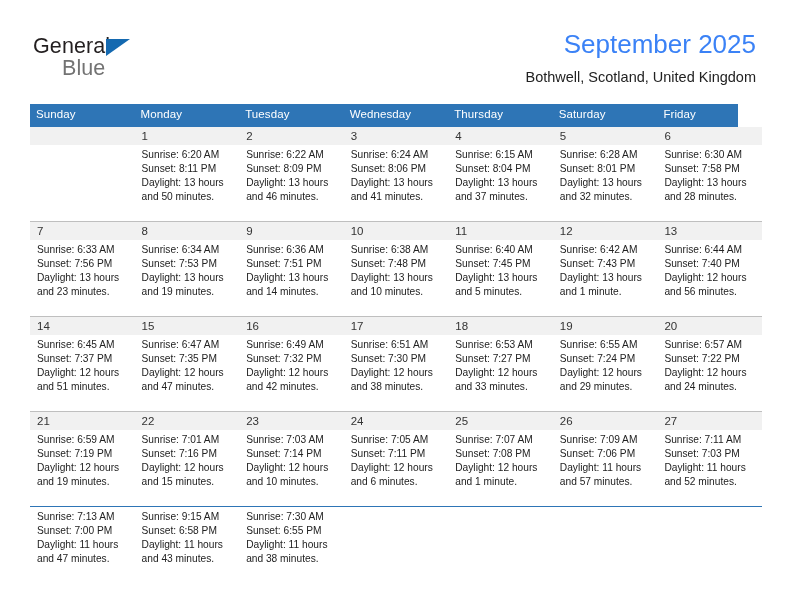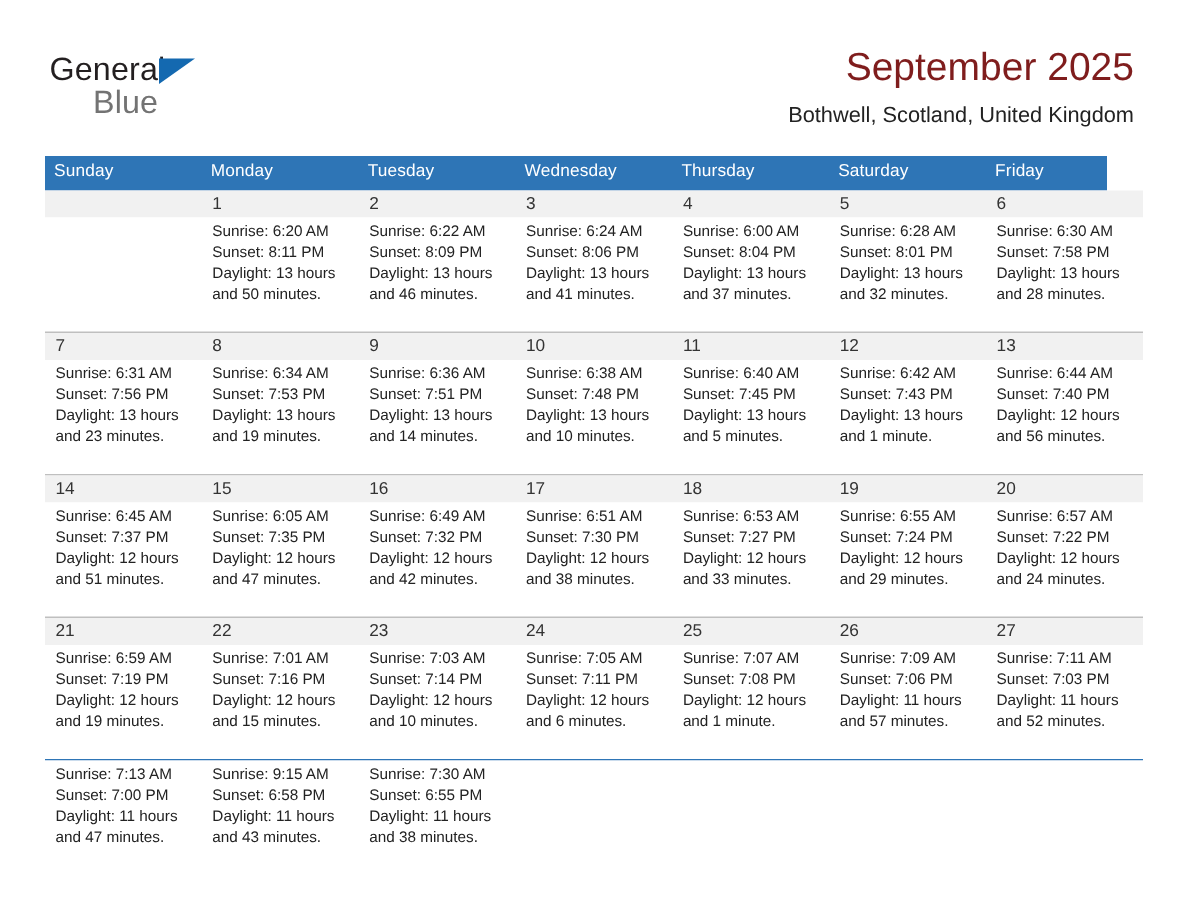--- a/index.html
+++ b/index.html
@@ -68,21 +68,21 @@
   }
 
   .title-block {
     position: absolute;
     right: 36px;
     top: 30px;
     text-align: right;
   }
   .cal-title {
     font-size: 26px;
-    color: #7f1d1d;
+    color: #3b82f6;
     line-height: 1.15;
     white-space: nowrap;
   }
   .cal-subtitle {
     margin-top: 9px;
     font-size: 14.5px;
     color: #222222;
     line-height: 1.15;
     white-space: nowrap;
     padding-left: 12px;
@@ -223,21 +223,21 @@
           <div>Daylight: 13 hours</div>
           <div>and 46 minutes.</div>
         </div>
         <div class="detail-cell">
           <div>Sunrise: 6:24 AM</div>
           <div>Sunset: 8:06 PM</div>
           <div>Daylight: 13 hours</div>
           <div>and 41 minutes.</div>
         </div>
         <div class="detail-cell">
-          <div>Sunrise: 6:00 AM</div>
+          <div>Sunrise: 6:15 AM</div>
           <div>Sunset: 8:04 PM</div>
           <div>Daylight: 13 hours</div>
           <div>and 37 minutes.</div>
         </div>
         <div class="detail-cell">
           <div>Sunrise: 6:28 AM</div>
           <div>Sunset: 8:01 PM</div>
           <div>Daylight: 13 hours</div>
           <div>and 32 minutes.</div>
         </div>
@@ -255,21 +255,21 @@
         <div class="daynum-cell">7</div>
         <div class="daynum-cell">8</div>
         <div class="daynum-cell">9</div>
         <div class="daynum-cell">10</div>
         <div class="daynum-cell">11</div>
         <div class="daynum-cell">12</div>
         <div class="daynum-cell">13</div>
       </div>
       <div class="detail-band">
         <div class="detail-cell">
-          <div>Sunrise: 6:31 AM</div>
+          <div>Sunrise: 6:33 AM</div>
           <div>Sunset: 7:56 PM</div>
           <div>Daylight: 13 hours</div>
           <div>and 23 minutes.</div>
         </div>
         <div class="detail-cell">
           <div>Sunrise: 6:34 AM</div>
           <div>Sunset: 7:53 PM</div>
           <div>Daylight: 13 hours</div>
           <div>and 19 minutes.</div>
         </div>
@@ -317,21 +317,21 @@
         <div class="daynum-cell">20</div>
       </div>
       <div class="detail-band">
         <div class="detail-cell">
           <div>Sunrise: 6:45 AM</div>
           <div>Sunset: 7:37 PM</div>
           <div>Daylight: 12 hours</div>
           <div>and 51 minutes.</div>
         </div>
         <div class="detail-cell">
-          <div>Sunrise: 6:05 AM</div>
+          <div>Sunrise: 6:47 AM</div>
           <div>Sunset: 7:35 PM</div>
           <div>Daylight: 12 hours</div>
           <div>and 47 minutes.</div>
         </div>
         <div class="detail-cell">
           <div>Sunrise: 6:49 AM</div>
           <div>Sunset: 7:32 PM</div>
           <div>Daylight: 12 hours</div>
           <div>and 42 minutes.</div>
         </div>

